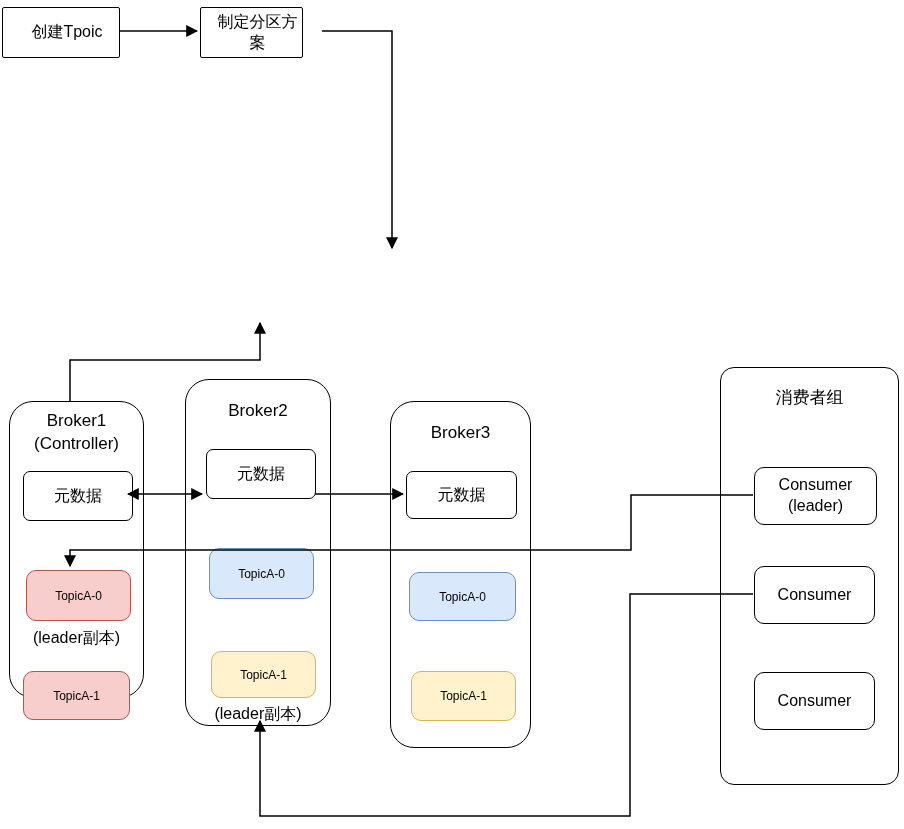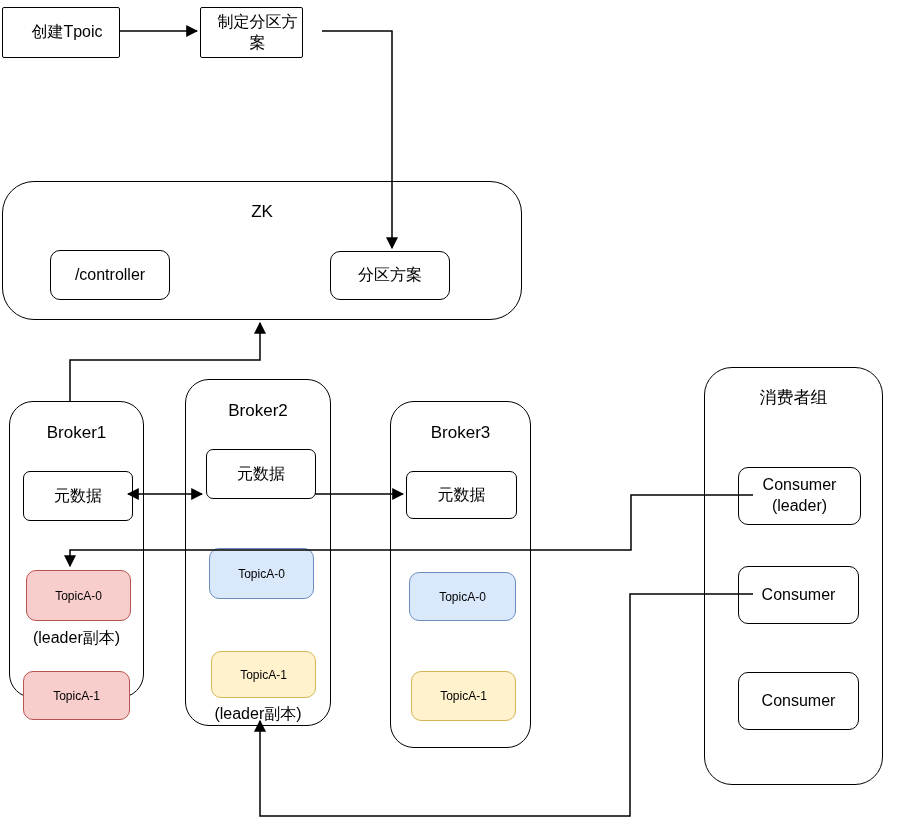--- a/index.html
+++ b/index.html
@@ -34,29 +34,25 @@
 </style>
 </head>
 <body>
 
 <div id="canvas">
 
   <div class="box r-md" style="left:2px; top:7px; width:118px; height:51px;">创建Tpoic</div>
 
   <div class="box r-md" style="left:200px; top:7px; width:103px; height:51px;">制定分区方案</div>
 
-  <div class="container" style="left:2px; top:181px; width:520px; height:139px; border-radius:32px;">
-    <div class="big-title" style="top:20px;">ZK</div>
-    <div class="box r-sm" style="left:47px; top:68px; width:120px; height:50px;">/controller</div>
-    <div class="box r-sm" style="left:327px; top:69px; width:120px; height:49px;">分区方案</div>
-  </div>
 
   <div class="container" style="left:9px; top:401px; width:135px; height:297px; border-radius:24px;">
     <div class="broker-title">
       <span>Broker1</span>
+      <span>(Controller)</span>
     </div>
     <div class="box meta" style="left:13px; top:69px; width:110px; height:50px;">元数据</div>
     <div class="topic topic-red" style="left:16px; top:168px; width:105px; height:51px;">TopicA-0</div>
     <div class="note" style="top:226px;">(leader副本)</div>
     <div class="topic topic-red" style="left:13px; top:269px; width:107px; height:49px;">TopicA-1</div>
   </div>
 
   <div class="container" style="left:185px; top:379px; width:146px; height:347px; border-radius:24px;">
     <div class="broker-title">
       <span>Broker2</span>
@@ -69,21 +65,21 @@
 
   <div class="container" style="left:390px; top:401px; width:141px; height:347px; border-radius:24px;">
     <div class="broker-title">
       <span>Broker3</span>
     </div>
     <div class="box meta" style="left:15px; top:69px; width:111px; height:48px;">元数据</div>
     <div class="topic topic-blue" style="left:18px; top:170px; width:107px; height:49px;">TopicA-0</div>
     <div class="topic topic-yellow" style="left:20px; top:269px; width:105px; height:50px;">TopicA-1</div>
   </div>
 
-  <div class="container" style="left:704px; top:367px; width:179px; height:418px; border-radius:28px;">
+  <div class="container" style="left:720px; top:367px; width:179px; height:418px; border-radius:14px;">
     <div class="big-title" style="top:18px;">消费者组</div>
     <div class="box r-sm" style="left:33px; top:99px; width:123px; height:58px; flex-direction:column;">
       <span>Consumer</span>
       <span>(leader)</span>
     </div>
     <div class="box r-sm" style="left:33px; top:198px; width:121px; height:58px;">Consumer</div>
     <div class="box r-sm" style="left:33px; top:304px; width:121px; height:58px;">Consumer</div>
   </div>
 
   <svg class="connectors" width="904" height="829" viewBox="0 0 904 829">

